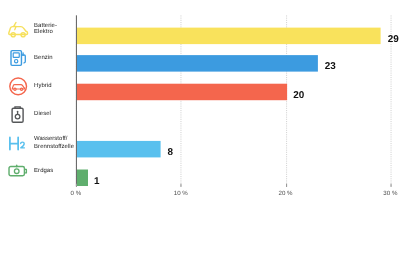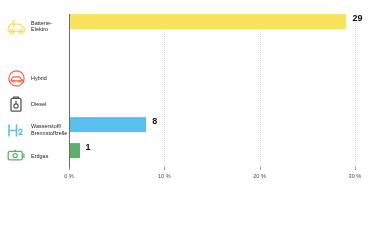--- a/index.html
+++ b/index.html
@@ -88,21 +88,21 @@
     white-space: pre-line;
   }
 
   .bar-wrap {
     position: absolute;
     left: 70px;
     top: 50%;
     transform: translateY(-50%);
     height: 100%;
     display: flex;
-    align-items: flex-start;
+    align-items: flex-end;
   }
   .bar {
     height: 15px;
     border-radius: 0;
   }
   .bar-value {
     font-size: 9px;
     font-weight: bold;
     color: #111111;
     margin-left: 6px;
@@ -159,31 +159,51 @@
         </svg>
       </span>
       <span class="row-label">Batterie-
 Elektro</span>
       <span class="bar-wrap">
         <span class="bar" style="width:276.4px;background:#F9E25C;"></span>
         <span class="bar-value">29</span>
       </span>
     </div>
 
+    <div class="row" style="top:25.8px;">
+      <span class="row-icon">
+        <svg width="20" height="19" viewBox="0 0 20 19">
+          <rect x="4" y="3" width="9.5" height="13.4" rx="1" fill="none" stroke="#3C9BE0" stroke-width="1.3"></rect>
+          <rect x="6" y="5" width="5.5" height="4.2" rx="0.6" fill="none" stroke="#3C9BE0" stroke-width="1.1"></rect>
+          <circle cx="8.7" cy="12.6" r="1.5" fill="none" stroke="#3C9BE0" stroke-width="1.1"></circle>
+          <path d="M13.5 7 L16 7 Q17 7 17 8 L17 13 Q17 14.2 15.8 14.2" fill="none" stroke="#3C9BE0" stroke-width="1.2" stroke-linecap="round"></path>
+          <path d="M15 5.2 L15 7.4" fill="none" stroke="#3C9BE0" stroke-width="1.2" stroke-linecap="round"></path>
+        </svg>
+      </span>
+      <span class="row-label">Benzin</span>
+      <span class="bar-wrap">
+        <span class="bar" style="width:219.2px;background:#3C9BE0;"></span>
+        <span class="bar-value">23</span>
+      </span>
+    </div>
 
     <div class="row" style="top:51.6px;">
       <span class="row-icon">
         <svg width="21" height="19" viewBox="0 0 21 19">
           <circle cx="10.5" cy="9.5" r="7.6" fill="none" stroke="#F4664D" stroke-width="1.3"></circle>
           <path d="M5.2 11.4 L6.2 8.6 Q6.5 7.9 7.3 7.9 L13 7.9 Q13.9 7.9 14.4 8.6 L15.8 10.6 Q16.4 10.8 16.4 11.4 L16.4 11.9 L5.2 11.9 Z" fill="none" stroke="#F4664D" stroke-width="1.1" stroke-linejoin="round"></path>
           <circle cx="7.6" cy="12.2" r="1.1" fill="none" stroke="#F4664D" stroke-width="1"></circle>
           <circle cx="13.6" cy="12.2" r="1.1" fill="none" stroke="#F4664D" stroke-width="1"></circle>
         </svg>
       </span>
       <span class="row-label">Hybrid</span>
+      <span class="bar-wrap">
+        <span class="bar" style="width:190.6px;background:#F4664D;"></span>
+        <span class="bar-value">20</span>
+      </span>
     </div>
 
     <div class="row" style="top:77.4px;">
       <span class="row-icon">
         <svg width="18" height="19" viewBox="0 0 18 19">
           <rect x="4" y="3.4" width="10" height="12.8" rx="1.2" fill="none" stroke="#555759" stroke-width="1.3"></rect>
           <path d="M6.6 3.4 L6.6 2.2 L11.4 2.2 L11.4 3.4" fill="none" stroke="#555759" stroke-width="1.2"></path>
           <circle cx="9" cy="11" r="2.1" fill="none" stroke="#555759" stroke-width="1.2"></circle>
           <path d="M9 6.2 L9 8.6" fill="none" stroke="#555759" stroke-width="1.2" stroke-linecap="round"></path>
         </svg>

